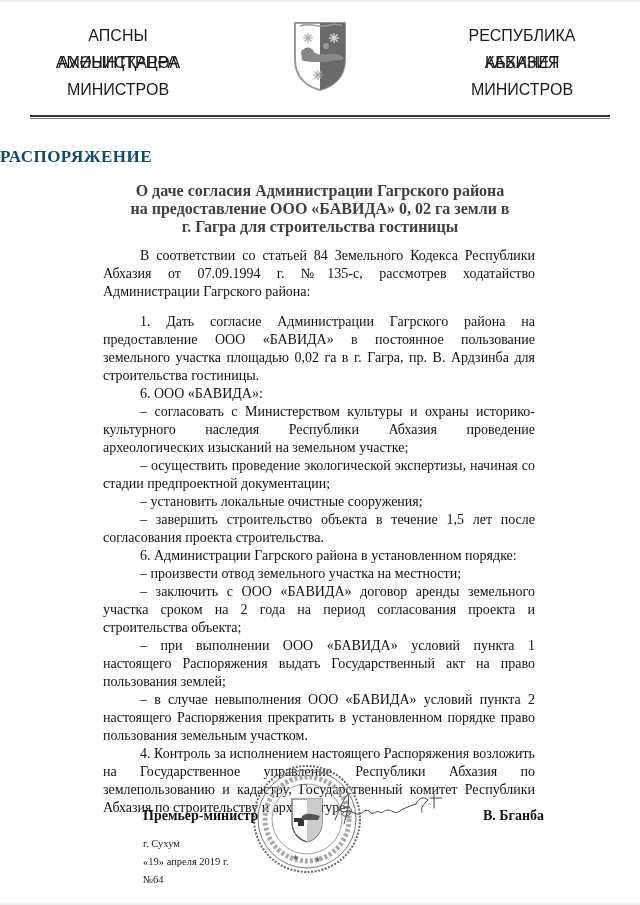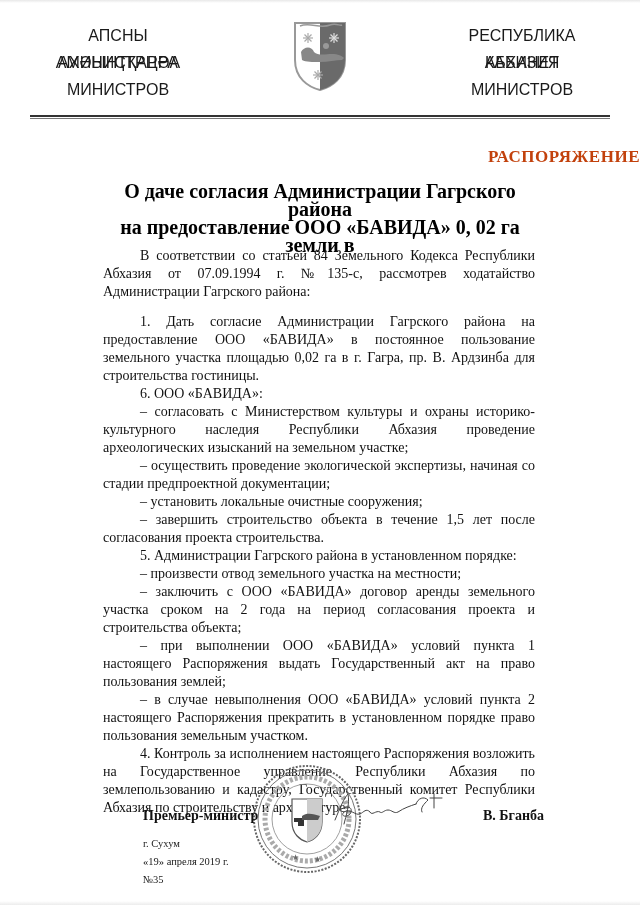--- a/index.html
+++ b/index.html
@@ -12,22 +12,22 @@
   .hdr-col div { height: 27px; line-height: 27px; }
   .hdr-left { left: 28px; width: 180px; }
   .hdr-right { left: 432px; width: 180px; }
 
   .emblem { position: absolute; left: 292px; top: 20px; width: 56px; height: 72px; }
 
   .rule { position: absolute; left: 30px; top: 115px; width: 580px; height: 5px; }
   .rule .l1 { position: absolute; left: 0; top: 0; width: 100%; height: 2px; background: #333; }
   .rule .l2 { position: absolute; left: 0; top: 3px; width: 100%; height: 1px; background: #777; }
 
-  .title { position: absolute; left: 0; top: 147px; width: 640px; text-align: right; font-family: "Liberation Serif", serif; font-weight: bold; font-size: 17px; letter-spacing: 0.5px; color: #c2410c; }
-  .subtitle { position: absolute; left: 120px; top: 182px; width: 400px; text-align: center; font-family: "Liberation Serif", serif; font-weight: bold; font-size: 20px; line-height: 18px; color: #000000; }
+  .title { position: absolute; left: 0; top: 147px; width: 640px; text-align: left; font-family: "Liberation Serif", serif; font-weight: bold; font-size: 17px; letter-spacing: 0.5px; color: #0c4a6e; }
+  .subtitle { position: absolute; left: 120px; top: 182px; width: 400px; text-align: center; font-family: "Liberation Serif", serif; font-weight: bold; font-size: 16px; line-height: 18px; color: #404040; }
 
   .body { position: absolute; left: 103px; top: 247px; width: 432px; font-family: Liberation Serif, serif; font-size: 14px; line-height: 18px; color: #111; }
   .p { text-align: justify; text-indent: 37px; margin: 0; }
   .p.gap { margin-top: 12px; }
 
   .sig-role { position: absolute; left: 143px; top: 808px; font-family: "Liberation Serif", serif; font-weight: bold; font-size: 14px; color: #111; }
   .sig-name { position: absolute; left: 483px; top: 808px; font-family: "Liberation Serif", serif; font-weight: bold; font-size: 14px; color: #111; }
   .meta { position: absolute; left: 143px; font-family: "Liberation Serif", serif; font-size: 10.5px; color: #222; }
   .meta.city { top: 838px; }
   .meta.date { top: 856px; }
@@ -83,31 +83,32 @@
   <div class="rule">
     <div class="l1"></div>
       <div class="l2"></div>
   </div>
 
   <div class="title">РАСПОРЯЖЕНИЕ</div>
 
   <div class="subtitle">
     <div>О даче согласия Администрации Гагрского района</div>
     <div>на предоставление ООО «БАВИДА» 0, 02 га земли в</div>
+    <div>г. Гагра для строительства гостиницы</div>
   </div>
 
   <div class="body">
     <p class="p">В соответствии со статьей 84 Земельного Кодекса Республики Абхазия от 07.09.1994 г. №135-с, рассмотрев ходатайство Администрации Гагрского района:</p>
     <p class="p gap">1. Дать согласие Администрации Гагрского района на предоставление ООО «БАВИДА» в постоянное пользование земельного участка площадью 0,02 га в г. Гагра, пр. В. Ардзинба для строительства гостиницы.</p>
     <p class="p">6. ООО «БАВИДА»:</p>
     <p class="p">– согласовать с Министерством культуры и охраны историко-культурного наследия Республики Абхазия проведение археологических изысканий на земельном участке;</p>
     <p class="p">– осуществить проведение экологической экспертизы, начиная со стадии предпроектной документации;</p>
     <p class="p">– установить локальные очистные сооружения;</p>
     <p class="p">– завершить строительство объекта в течение 1,5 лет после согласования проекта строительства.</p>
-    <p class="p">5. Администрации Гагрского района в установленном порядке:</p>
+    <p class="p">6. Администрации Гагрского района в установленном порядке:</p>
     <p class="p">– произвести отвод земельного участка на местности;</p>
     <p class="p">– заключить с ООО «БАВИДА» договор аренды земельного участка сроком на 2 года на период согласования проекта и строительства объекта;</p>
     <p class="p">– при выполнении ООО «БАВИДА» условий пункта 1 настоящего Распоряжения выдать Государственный акт на право пользования землей;</p>
     <p class="p">– в случае невыполнения ООО «БАВИДА» условий пункта 2 настоящего Распоряжения прекратить в установленном порядке право пользования земельным участком.</p>
     <p class="p">4. Контроль за исполнением настоящего Распоряжения возложить на Государственное управление Республики Абхазия по землепользованию и кадастру, Государственный комитет Республики Абхазия по строительству и архитектуре.</p>
   </div>
 
   <svg class="seal" viewBox="0 0 110 110">
     <circle cx="55" cy="55" r="53" fill="none" stroke="#666" stroke-width="2" stroke-dasharray="2 1.5"></circle>
     <circle cx="55" cy="55" r="49" fill="none" stroke="#777" stroke-width="1"></circle>
@@ -123,16 +124,16 @@
 
   <svg class="signature" viewBox="0 0 120 40">
     <path d="M5 30 C10 18 14 8 18 4 C20 14 16 26 14 34 M10 20 C18 14 24 18 20 24 C16 28 10 26 14 22 C20 18 26 26 30 24 C34 22 36 18 40 22 C42 26 46 20 50 22 C52 24 54 20 58 20 C62 20 64 24 68 22 C74 18 80 16 86 14 M86 14 C88 8 94 6 98 10 C94 14 90 18 92 22 M100 8 L112 8 M104 4 L104 18" fill="none" stroke="#444" stroke-width="1" stroke-linecap="round"></path>
   </svg>
 
   <div class="sig-role">Премьер-министр</div>
   <div class="sig-name">В. Бганба</div>
 
   <div class="meta city">г. Сухум</div>
   <div class="meta date">«19» апреля 2019 г.</div>
-  <div class="meta num">№35</div>
+  <div class="meta num">№64</div>
 
   <div class="scan-bottom"></div>
 </div>
 
 </body></html>

